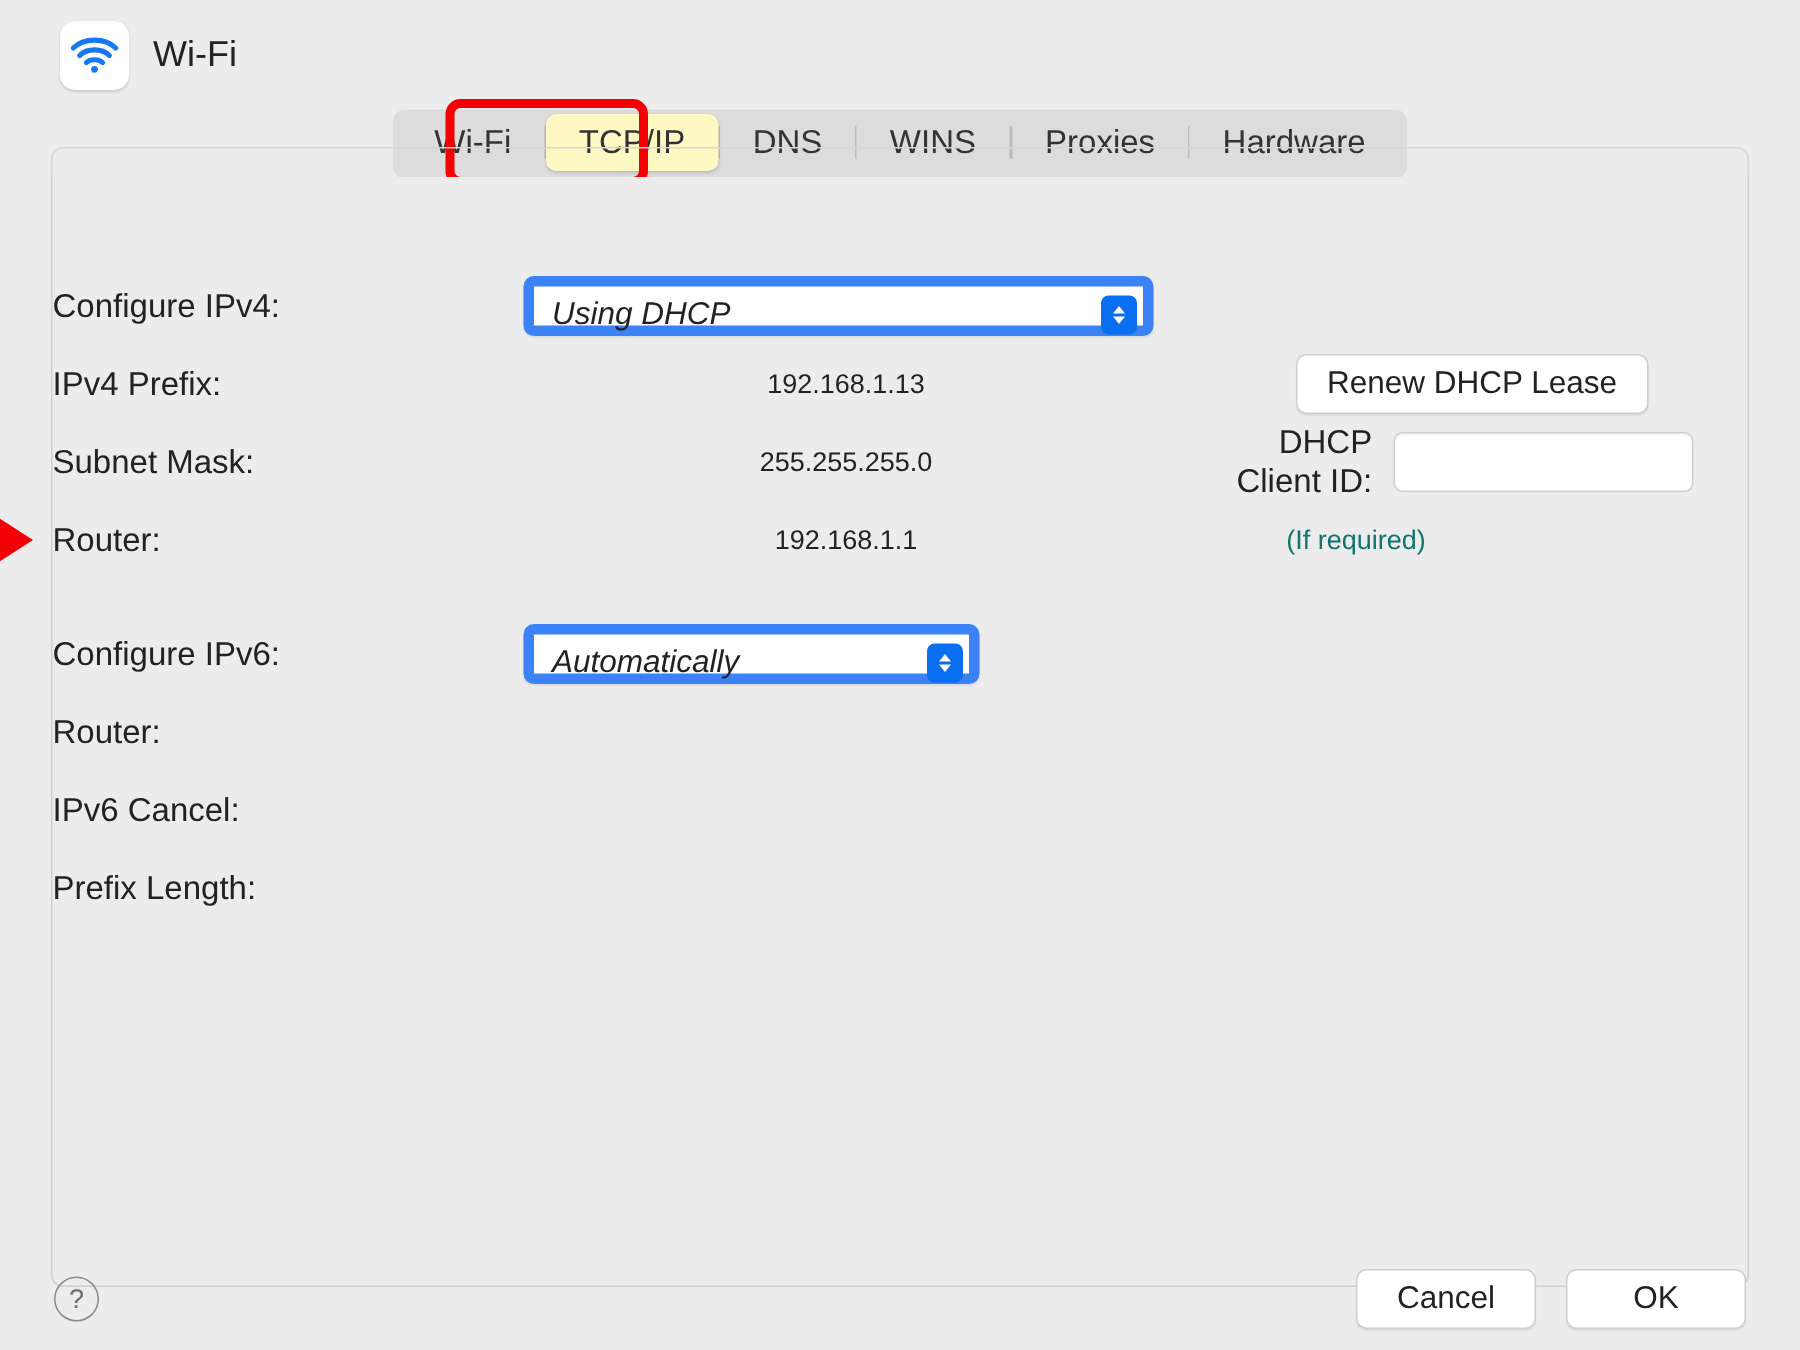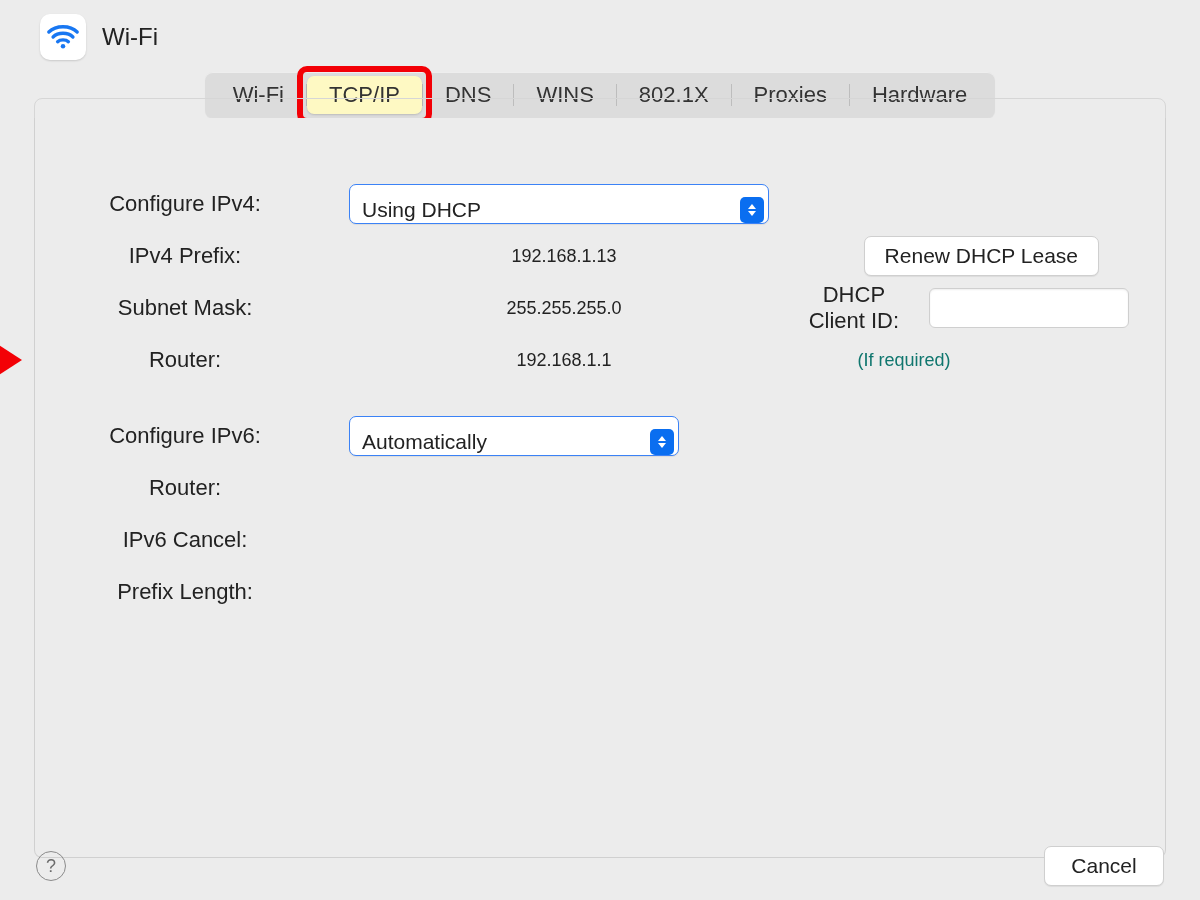--- a/index.html
+++ b/index.html
@@ -83,36 +83,37 @@
   }
   .row {
     display: grid;
     grid-template-columns: 300px 430px 1fr;
     align-items: center;
     column-gap: 14px;
     min-height: 52px;
     padding: 0 30px 0 0;
   }
   .lbl {
-    text-align: center;
+    text-align: left;
     font-size: 22px;
   }
   .val {
     font-size: 18px;
     text-align: center;
   }
   .dropdown {
     width: 420px;
     height: 40px;
     background: #fff;
-    border: 1px solid #3b82f6;
+    border: 7px solid #3b82f6;
     border-radius: 7px;
     display: flex; align-items: center; justify-content: space-between;
     padding: 12px 4px 0 12px;
     box-shadow: 0 1px 1px rgba(0,0,0,0.07);
+    font-style: italic;
   }
   .dd-arrows {
     width: 24px; height: 26px;
     background: #0a6ef0;
     border-radius: 5px;
     display: flex; flex-direction: column; align-items: center; justify-content: center;
     gap: 2px;
   }
   .chev { width:0;height:0;border-left:4px solid transparent;border-right:4px solid transparent; }
   .chev.up { border-bottom:5px solid #fff; }
@@ -180,21 +181,20 @@
 <div class="tabbar-wrap">
   <div class="tabbar">
     <div class="tab">Wi-Fi</div>
     <div class="tab-sep"></div>
     <div class="tab selected" id="sel-tab">TCP/IP</div>
     <div class="tab-sep"></div>
     <div class="tab">DNS</div>
     <div class="tab-sep"></div>
     <div class="tab">WINS</div>
     <div class="tab-sep"></div>
-    <div class="tab">802.1X</div>
     <div class="tab-sep"></div>
     <div class="tab">Proxies</div>
     <div class="tab-sep"></div>
     <div class="tab">Hardware</div>
   </div>
 </div>
 
 <div class="highlight-box" id="tcp-highlight" style="left: 297.016px; top: 66px; width: 134.906px; height: 58px;"></div>
 
 <div class="panel-outline"></div>
@@ -218,38 +218,38 @@
     <div class="val">192.168.1.13</div>
     <div class="right-col">
       <div class="btn">Renew DHCP Lease</div>
     </div>
   </div>
 
   <div class="row">
     <div class="lbl">Subnet Mask:</div>
     <div class="val">255.255.255.0</div>
     <div style="display:flex;align-items:center;justify-content:flex-end;gap:14px;padding-right:36px;">
-      <span class="lbl" style="">DHCP Client ID:</span>
+      <span class="lbl" style="text-align:right">DHCP Client ID:</span>
       <div class="text-input" value=""></div>
     </div>
   </div>
 
   <div class="row" style="position:relative;">
     <div class="lbl">Router:</div>
     <div class="val">192.168.1.1</div>
     <div class="right-col" style="align-items:center;padding-right:0;">
       <div class="hint" style="margin-right:120px">(If required)</div>
     </div>
   </div>
 
   <div style="height:24px"></div>
 
   <div class="row">
     <div class="lbl">Configure IPv6:</div>
-    <div class="dropdown" style="width:330px">
+    <div class="dropdown" style="width:304px">
       <span>Automatically</span>
       <span class="dd-arrows">
         <span class="chev up"></span>
           <span class="chev dn"></span>
       </span>
     </div>
     <div></div>
   </div>
 
   <div class="row">
@@ -275,13 +275,14 @@
       <line x1="6" y1="24" x2="48" y2="24" stroke="#f30006" stroke-width="10" stroke-linecap="round"></line>
       <polygon points="44,6 72,24 44,42" fill="#f30006"></polygon>
     </svg>
   </div>
 </div>
 
 <div class="footer">
   <div class="help-circle">?</div>
   <div class="footer-spacer"></div>
   <div class="btn">Cancel</div>
+  <div class="btn">OK</div>
 </div>
 
 </body></html>

